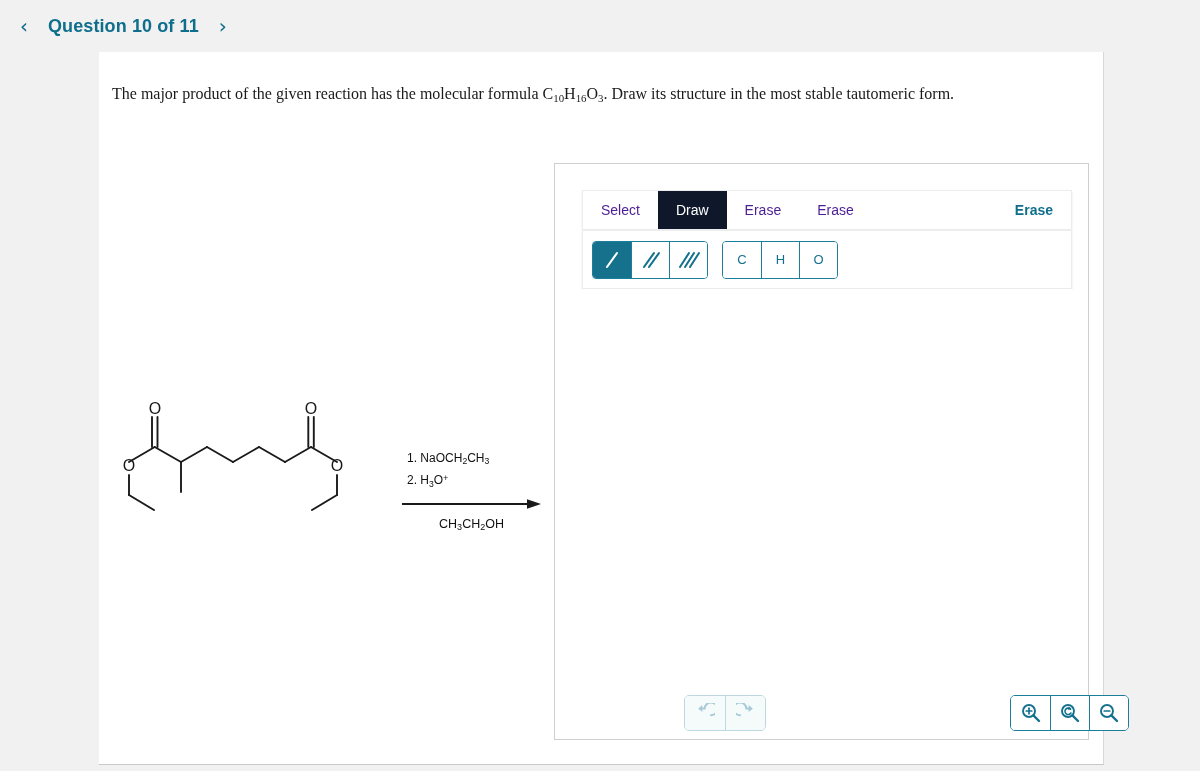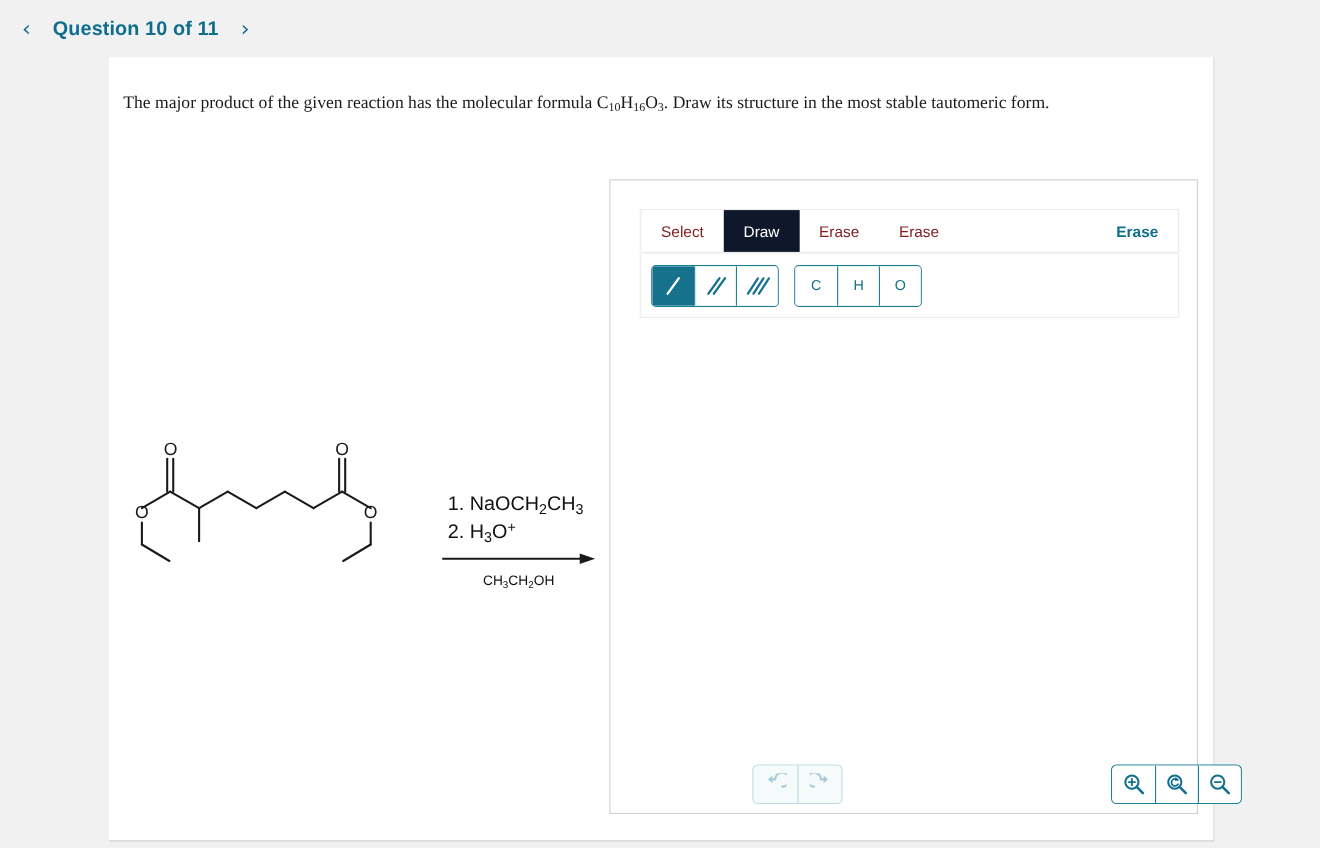--- a/index.html
+++ b/index.html
@@ -88,21 +88,21 @@
     top: 0px;
   }
   #reaction-arrow-group {
     position: absolute;
     left: 300px;
     top: 78px;
     width: 145px;
     text-align: center;
   }
   .cond-above {
-    font-size: 18px;
+    font-size: 12px;
     color: #111;
     text-align: left;
     line-height: 17px;
     padding-left: 8px;
   }
   .cond-below {
     font-size: 12.5px;
     color: #111;
     text-align: center;
     padding-top: 6px;
@@ -134,21 +134,21 @@
     box-shadow: 0 1px 2px rgba(0,0,0,0.10);
     display: flex;
     align-items: stretch;
   }
   .tool-tab {
     display: flex;
     align-items: center;
     justify-content: center;
     padding: 0 18px;
     font-size: 14px;
-    color: #7f1d1d;
+    color: #4c1d95;
     cursor: pointer;
     user-select: none;
     white-space: nowrap;
   }
   .tool-tab.active {
     background: #0f172a;
     color: #ffffff;
   }
   #erase-button {
     margin-left: auto;

